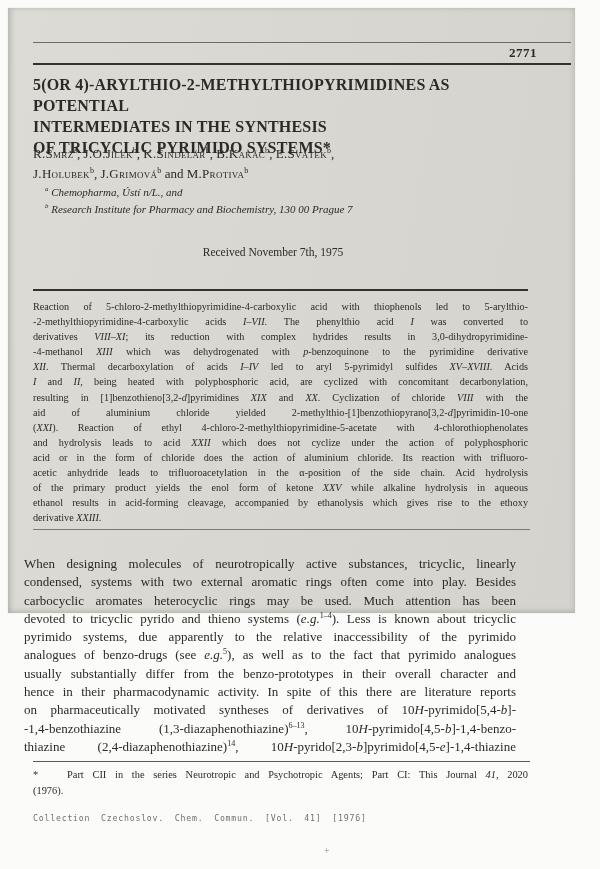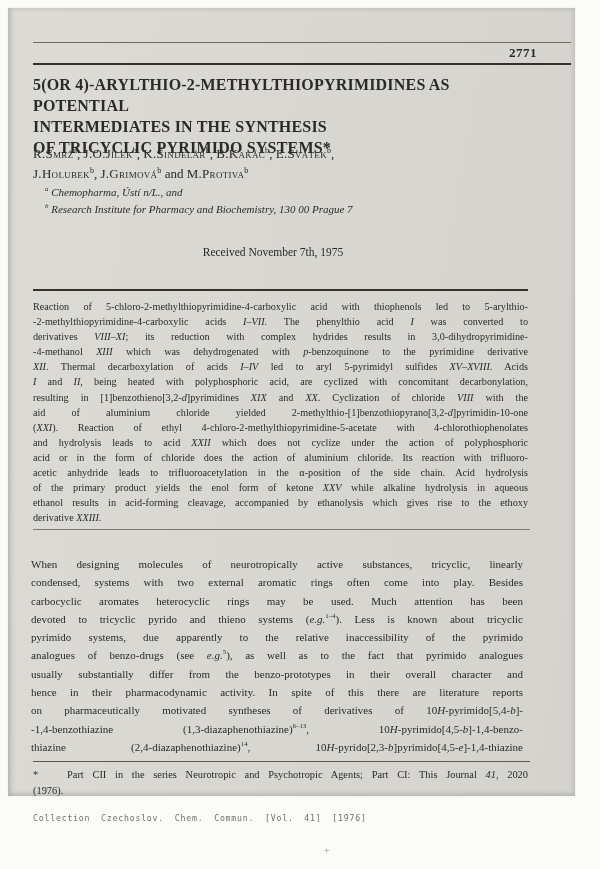--- a/index.html
+++ b/index.html
@@ -3,21 +3,21 @@
 <meta charset="utf-8">
 <style>
   html,body{margin:0;padding:0;}
   body{
     width:600px;height:869px;position:relative;overflow:hidden;
     background:#fbfbf9;
     font-family:"Liberation Serif","DejaVu Serif",serif;
     color:#2b2a26;
   }
   .paper{
-    position:absolute;left:8px;top:8px;width:567px;height:788px;
+    position:absolute;left:8px;top:8px;width:567px;height:605px;
     background:linear-gradient(100deg,#dcdbd5 0%,#d8d7d1 45%,#d4d3cd 100%);
     box-shadow:inset 3px 0 5px rgba(60,60,55,.20), inset -2px -2px 5px rgba(60,60,55,.12), 0 0 2px rgba(0,0,0,.08);
   }
   .rule{position:absolute;}
   #rule-top{left:25px;top:34px;width:538px;height:1px;background:#6d6c63;}
   #rule-head{left:25px;top:55px;width:538px;height:2px;background:#33322c;}
   #rule-abs-top{left:25px;top:281px;width:495px;height:2px;background:#33322c;}
   #rule-abs-bot{left:25px;top:521px;width:497px;height:1px;background:#7b7a71;}
   #rule-footnote{left:25px;top:753px;width:497px;height:1px;background:#5b5a52;}
   .page-number{
@@ -27,21 +27,21 @@
   .title{
     position:absolute;left:25px;top:66px;width:512px;
     font-size:12.8px;font-weight:bold;letter-spacing:.2px;line-height:21px;
   }
   .authors{position:absolute;left:25px;top:136px;width:500px;font-size:13px;line-height:20px;}
   .affiliations{position:absolute;left:37px;top:176px;width:490px;font-size:11px;font-style:italic;line-height:16.5px;}
   .received{position:absolute;left:25px;top:238px;width:480px;text-align:center;font-size:11.5px;}
   .abstract{position:absolute;left:25px;top:291px;width:495px;font-size:10.2px;line-height:15.1px;}
   .abstract .rt-line{text-align:justify;text-align-last:justify;}
   .abstract .rt-line:last-child{text-align-last:left;}
-  .body-text{position:absolute;left:23px;top:547px;width:492px;font-size:11px;line-height:18.3px;}
+  .body-text{position:absolute;left:16px;top:547px;width:492px;font-size:13px;line-height:18.3px;}
   .body-text .rt-line{text-align:justify;text-align-last:justify;}
   .footnote{position:absolute;left:25px;top:759px;width:495px;font-size:10.4px;line-height:15.5px;}
   .footnote .rt-line:first-child{text-align:justify;text-align-last:justify;}
   .journal-footer{
     position:absolute;left:25px;top:805px;
     font-family:"DejaVu Sans Mono","Liberation Mono",monospace;
     font-size:8.2px;letter-spacing:.8px;word-spacing:5px;color:#71706a;
   }
   .reg-mark{position:absolute;left:316px;top:837px;font-size:10px;color:#8b8a84;}
   .seg-i{font-style:italic;}

